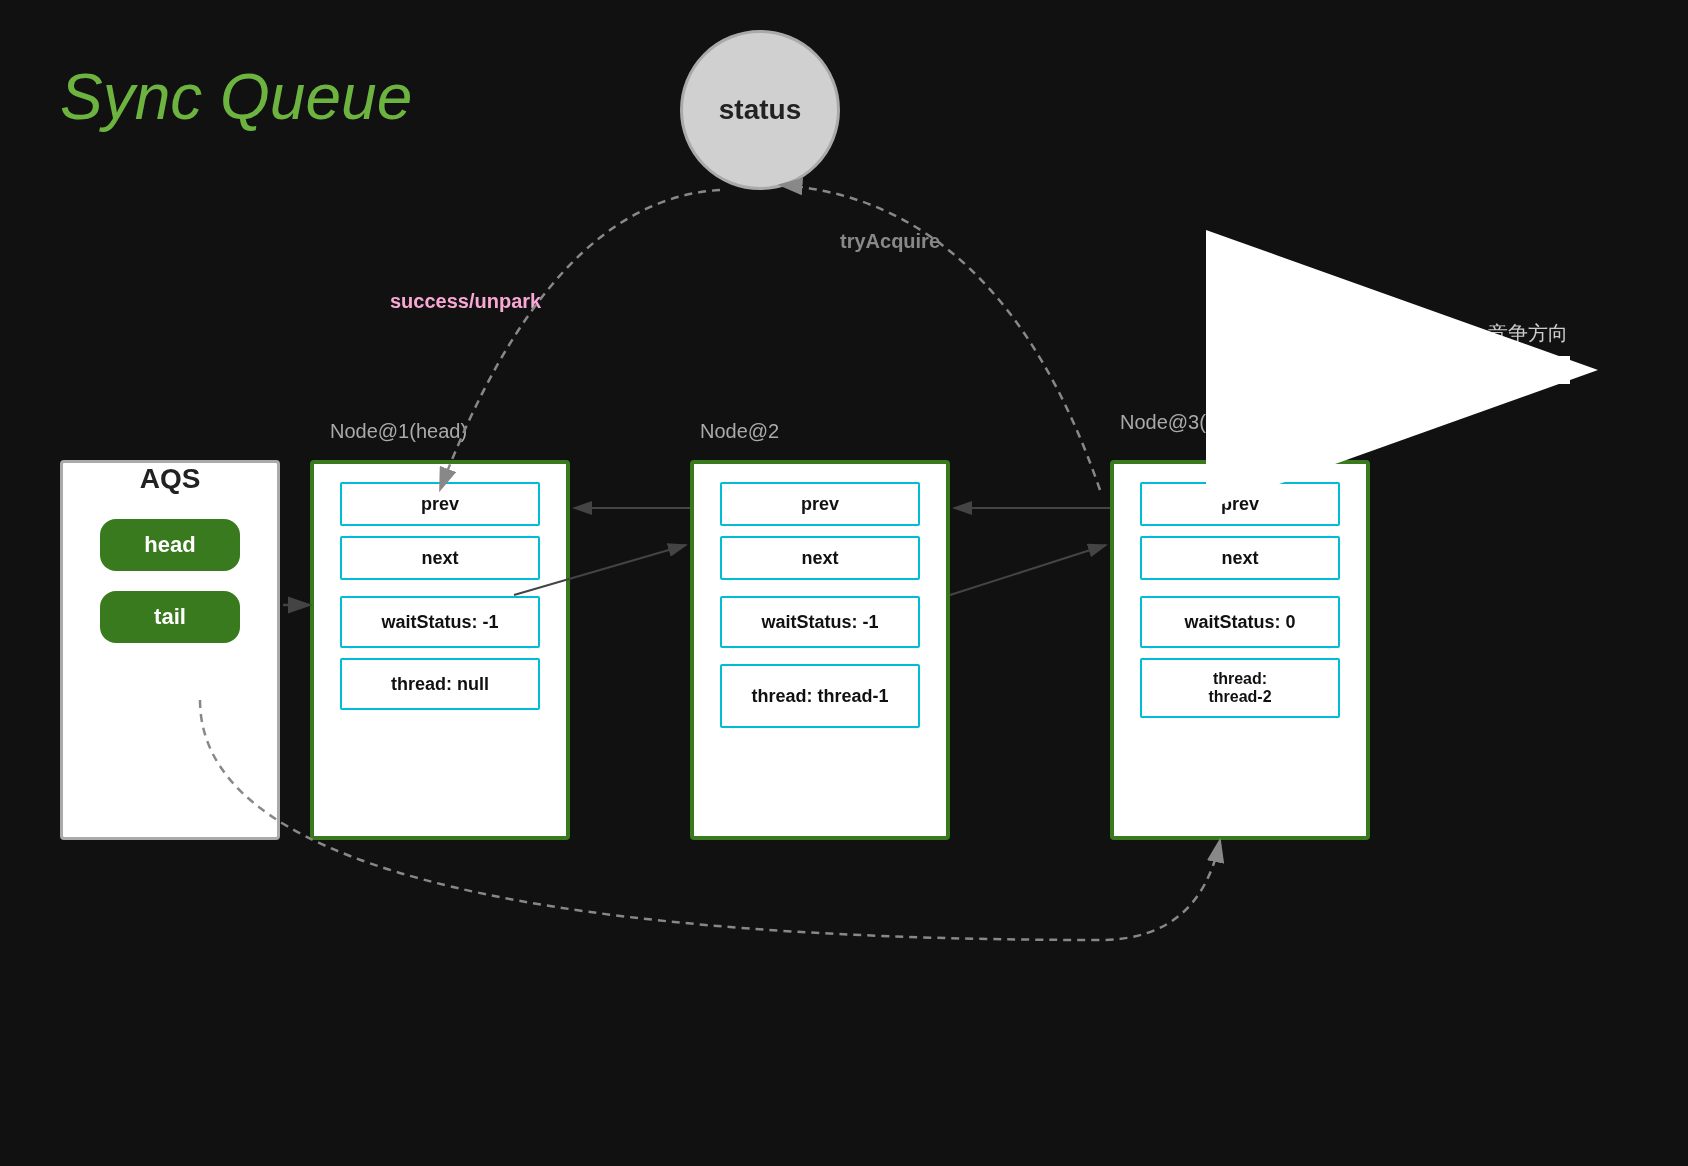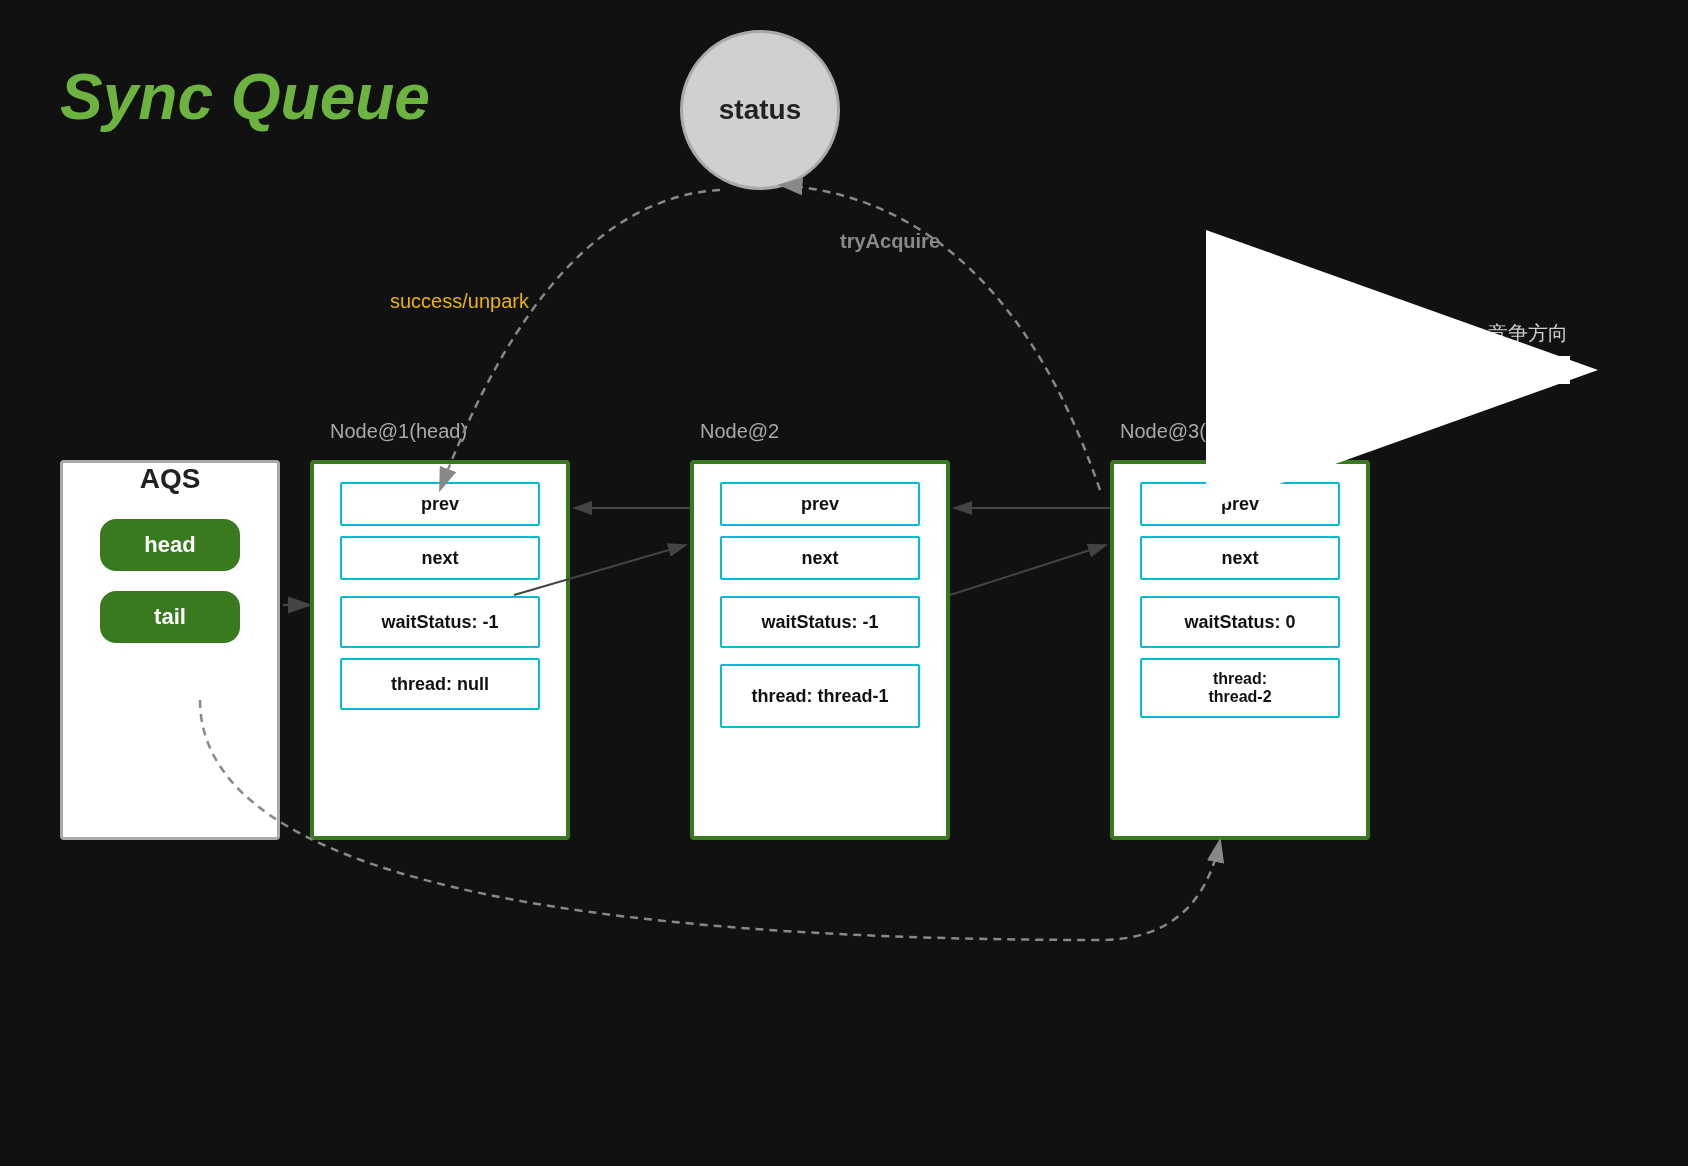--- a/index.html
+++ b/index.html
@@ -10,21 +10,21 @@
       overflow: hidden;
       font-family: Arial, sans-serif;
       position: relative;
     }
 
     .title {
       position: absolute;
       top: 60px;
       left: 60px;
       font-size: 64px;
-      font-weight: 700;
+      font-weight: 400;
       color: #6db33f;
       font-style: italic;
     }
 
     
     .status-circle {
       position: absolute;
       top: 30px;
       left: 680px;
       width: 160px;
@@ -47,23 +47,23 @@
       left: 840px;
       color: #888;
       font-size: 20px;
       font-weight: bold;
     }
 
     .label-success-unpark {
       position: absolute;
       top: 290px;
       left: 390px;
-      color: #eab308;
-      font-size: 20px;
-      font-weight: normal;
+      color: #f9a8d4;
+      font-size: 20px;
+      font-weight: bold;
     }
 
     
     .competition-label {
       position: absolute;
       top: 320px;
       right: 120px;
       color: #ccc;
       font-size: 20px;
     }
@@ -148,21 +148,21 @@
 
 <div class="status-circle">status</div>
 
 <div class="label-try-acquire">tryAcquire</div>
 <div class="label-success-unpark">success/unpark</div>
 
 <div class="competition-label">竞争方向</div>
 
 <div class="node-label" style="top:420px; left:330px;">Node@1(head)</div>
 <div class="node-label" style="top:420px; left:700px;">Node@2</div>
-<div class="node-label" style="top:420px; left:1120px;">Node@3(tail)</div>
+<div class="node-label" style="top:411px; left:1120px;">Node@3(tail)</div>
 
 <div class="aqs-box">
   <div class="aqs-title">AQS</div>
   <div class="aqs-field">head</div>
   <div class="aqs-field">tail</div>
 </div>
 
 <div class="node-box" style="top:460px; left:310px; width:260px; height:380px;">
   <div class="node-field" style="width:200px; height:44px; margin: 18px auto 10px;">prev</div>
   <div class="node-field" style="width:200px; height:44px; margin: 0 auto 16px;">next</div>

